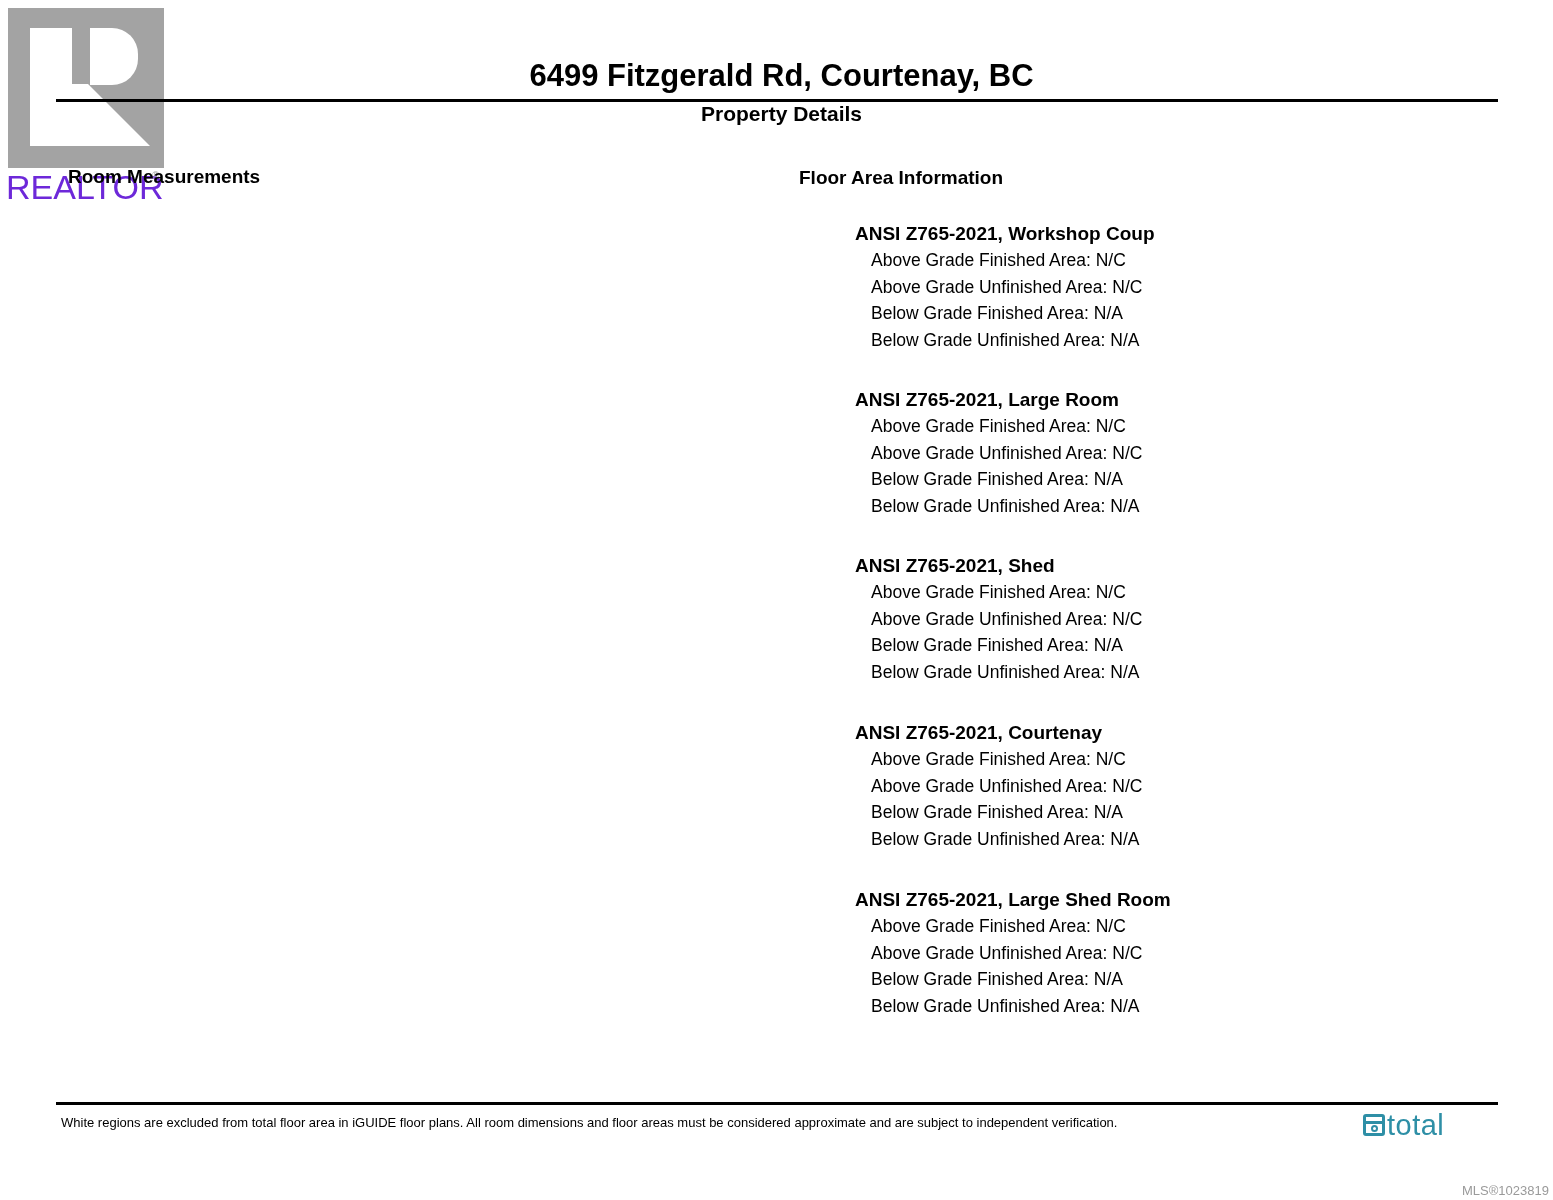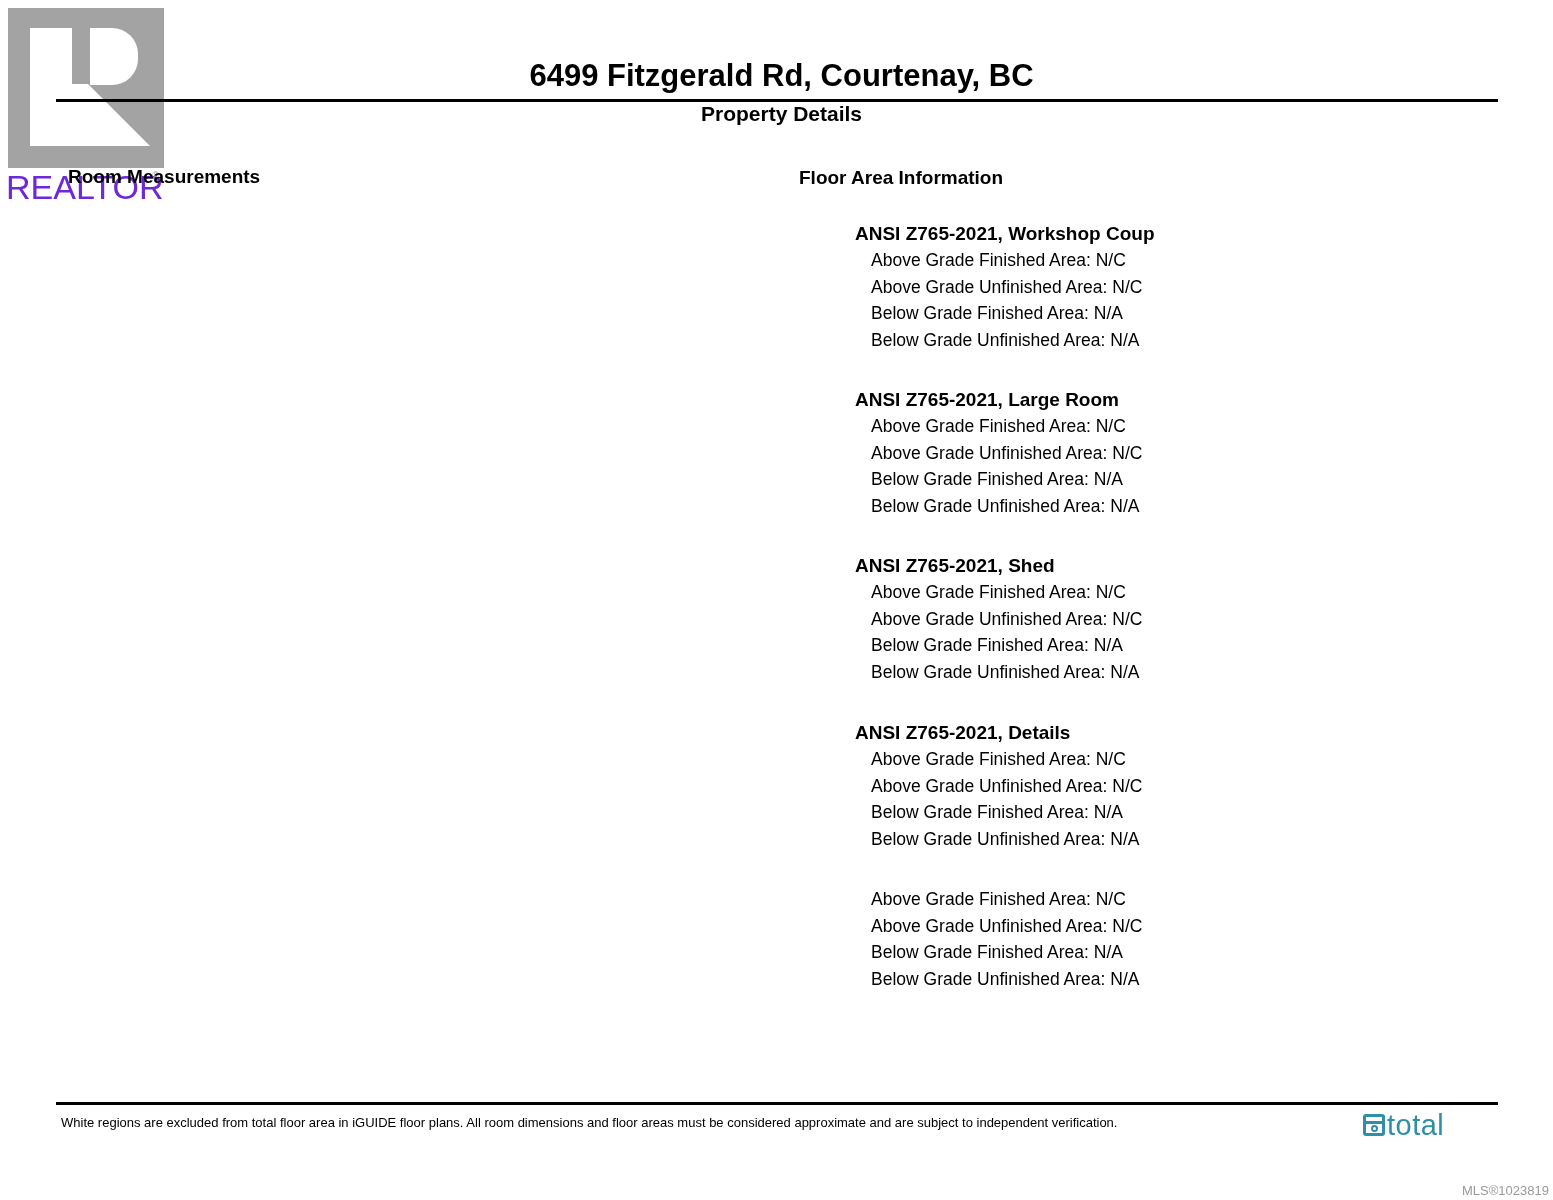--- a/index.html
+++ b/index.html
@@ -67,28 +67,29 @@
 
 <div class="section" style="top:552px">
   <div class="section-title">ANSI Z765-2021, Shed</div>
   <div class="section-line">Above Grade Finished Area: N/C</div>
   <div class="section-line">Above Grade Unfinished Area: N/C</div>
   <div class="section-line">Below Grade Finished Area: N/A</div>
   <div class="section-line">Below Grade Unfinished Area: N/A</div>
 </div>
 
 <div class="section" style="top:719px">
-  <div class="section-title">ANSI Z765-2021, Details</div>
+  <div class="section-title">ANSI Z765-2021, Courtenay</div>
   <div class="section-line">Above Grade Finished Area: N/C</div>
   <div class="section-line">Above Grade Unfinished Area: N/C</div>
   <div class="section-line">Below Grade Finished Area: N/A</div>
   <div class="section-line">Below Grade Unfinished Area: N/A</div>
 </div>
 
 <div class="section" style="top:886px">
+  <div class="section-title">ANSI Z765-2021, Large Shed Room</div>
   <div class="section-line">Above Grade Finished Area: N/C</div>
   <div class="section-line">Above Grade Unfinished Area: N/C</div>
   <div class="section-line">Below Grade Finished Area: N/A</div>
   <div class="section-line">Below Grade Unfinished Area: N/A</div>
 </div>
 
 <div class="abs rule-bottom"></div>
 <div class="abs disclaimer">White regions are excluded from total floor area in iGUIDE floor plans. All room dimensions and floor areas must be considered approximate and are subject to independent verification.</div>
 <div class="abs iguide">
   <span class="iguide-icon"></span>

